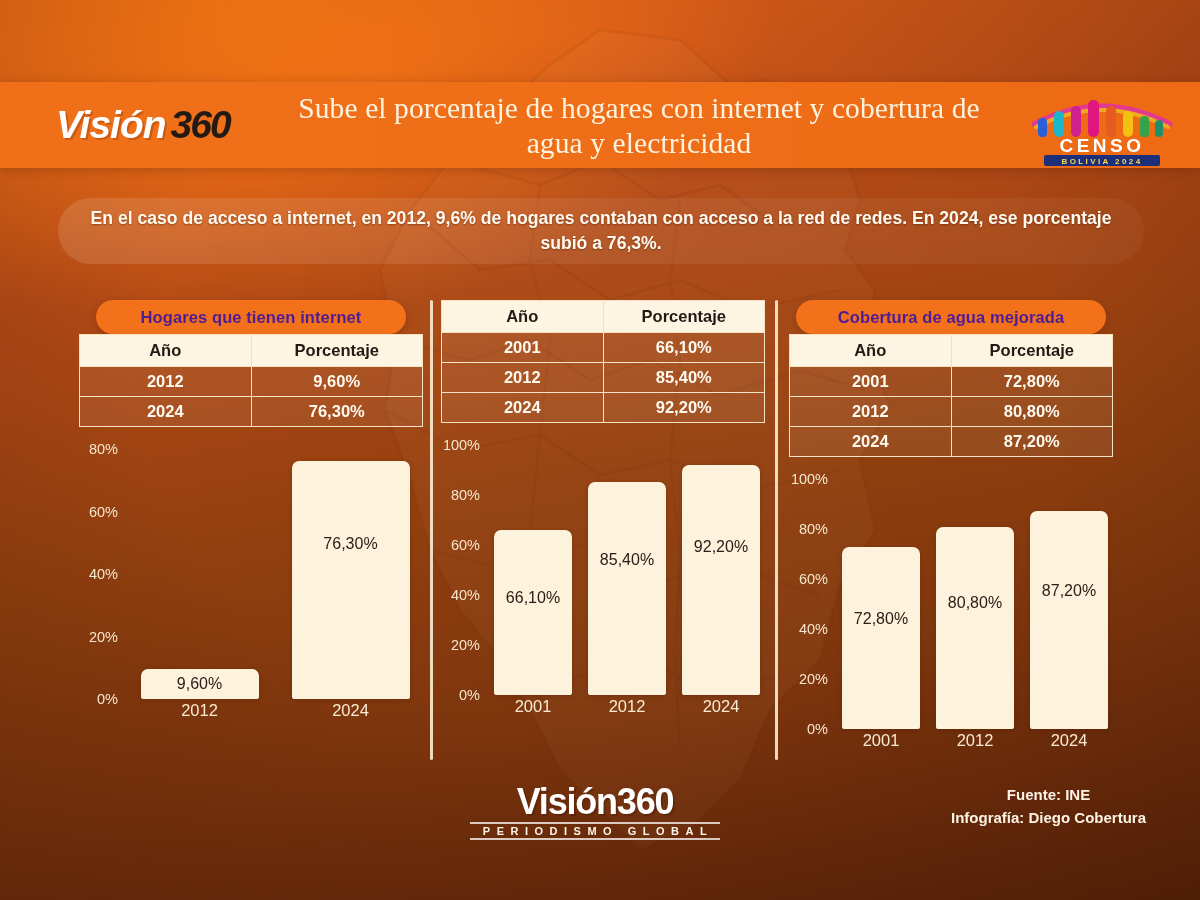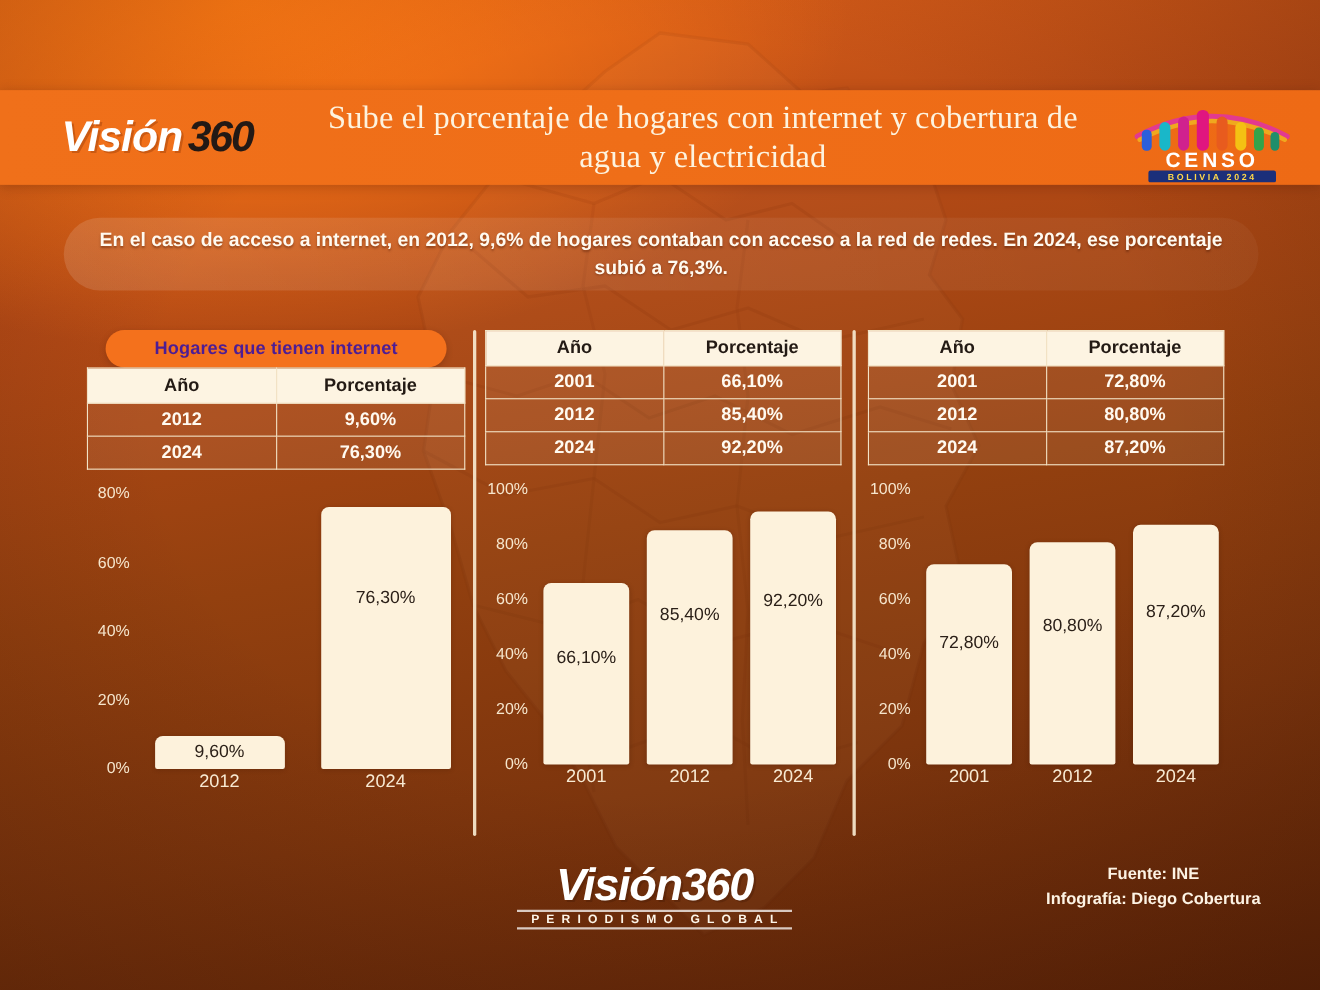--- a/index.html
+++ b/index.html
@@ -252,23 +252,22 @@
   }
 
   
   .footer-logo {
     position: absolute;
     left: 470px; top: 784px;
     width: 250px;
     text-align: center;
   }
   .footer-logo-main {
-    font-style: italic;
-    font-weight: bold;
-    font-size: 41px;
+    font-weight: bold;
+    font-size: 36px;
     color: #ffffff;
     letter-spacing: -1.2px;
     line-height: 1;
     text-shadow: 2px 2px 0 rgba(70,25,5,.35);
     white-space: nowrap;
   }
   .footer-logo-sub {
     margin-top: 2px;
     font-size: 11px;
     font-weight: bold;
@@ -463,20 +462,23 @@
       </div>
       <div class="x-labels">
           <div class="x-label" style="width: 78px;">2001</div>
           <div class="x-label" style="width: 78px;">2012</div>
           <div class="x-label" style="width: 78px;">2024</div>
         </div>
     </div>
   </div>
 
   <div class="column col-3">
+    <div class="section-pill">
+      <span class="section-pill-label">Cobertura de agua mejorada</span>
+    </div>
     <div class="table-wrap">
       <table class="data-table">
         <thead>
           <tr>
             <th>Año</th>
             <th>Porcentaje</th>
           </tr>
         </thead>
         <tbody>
           <tr>

